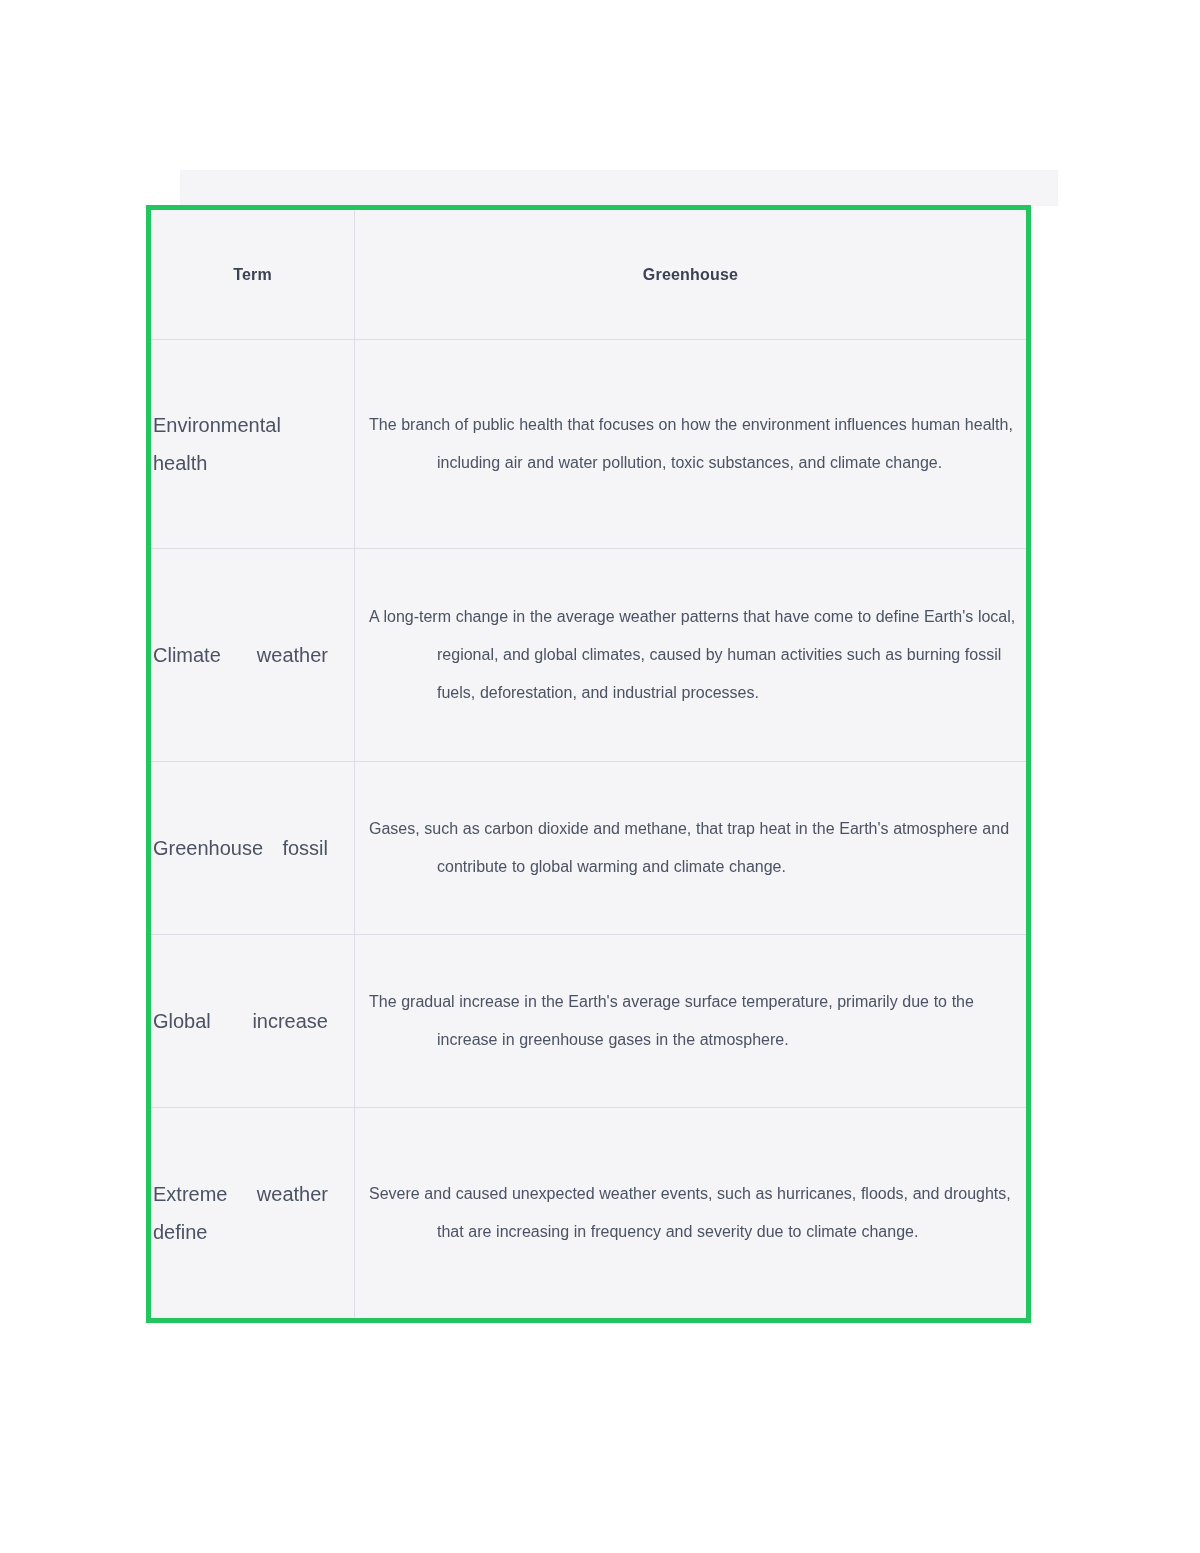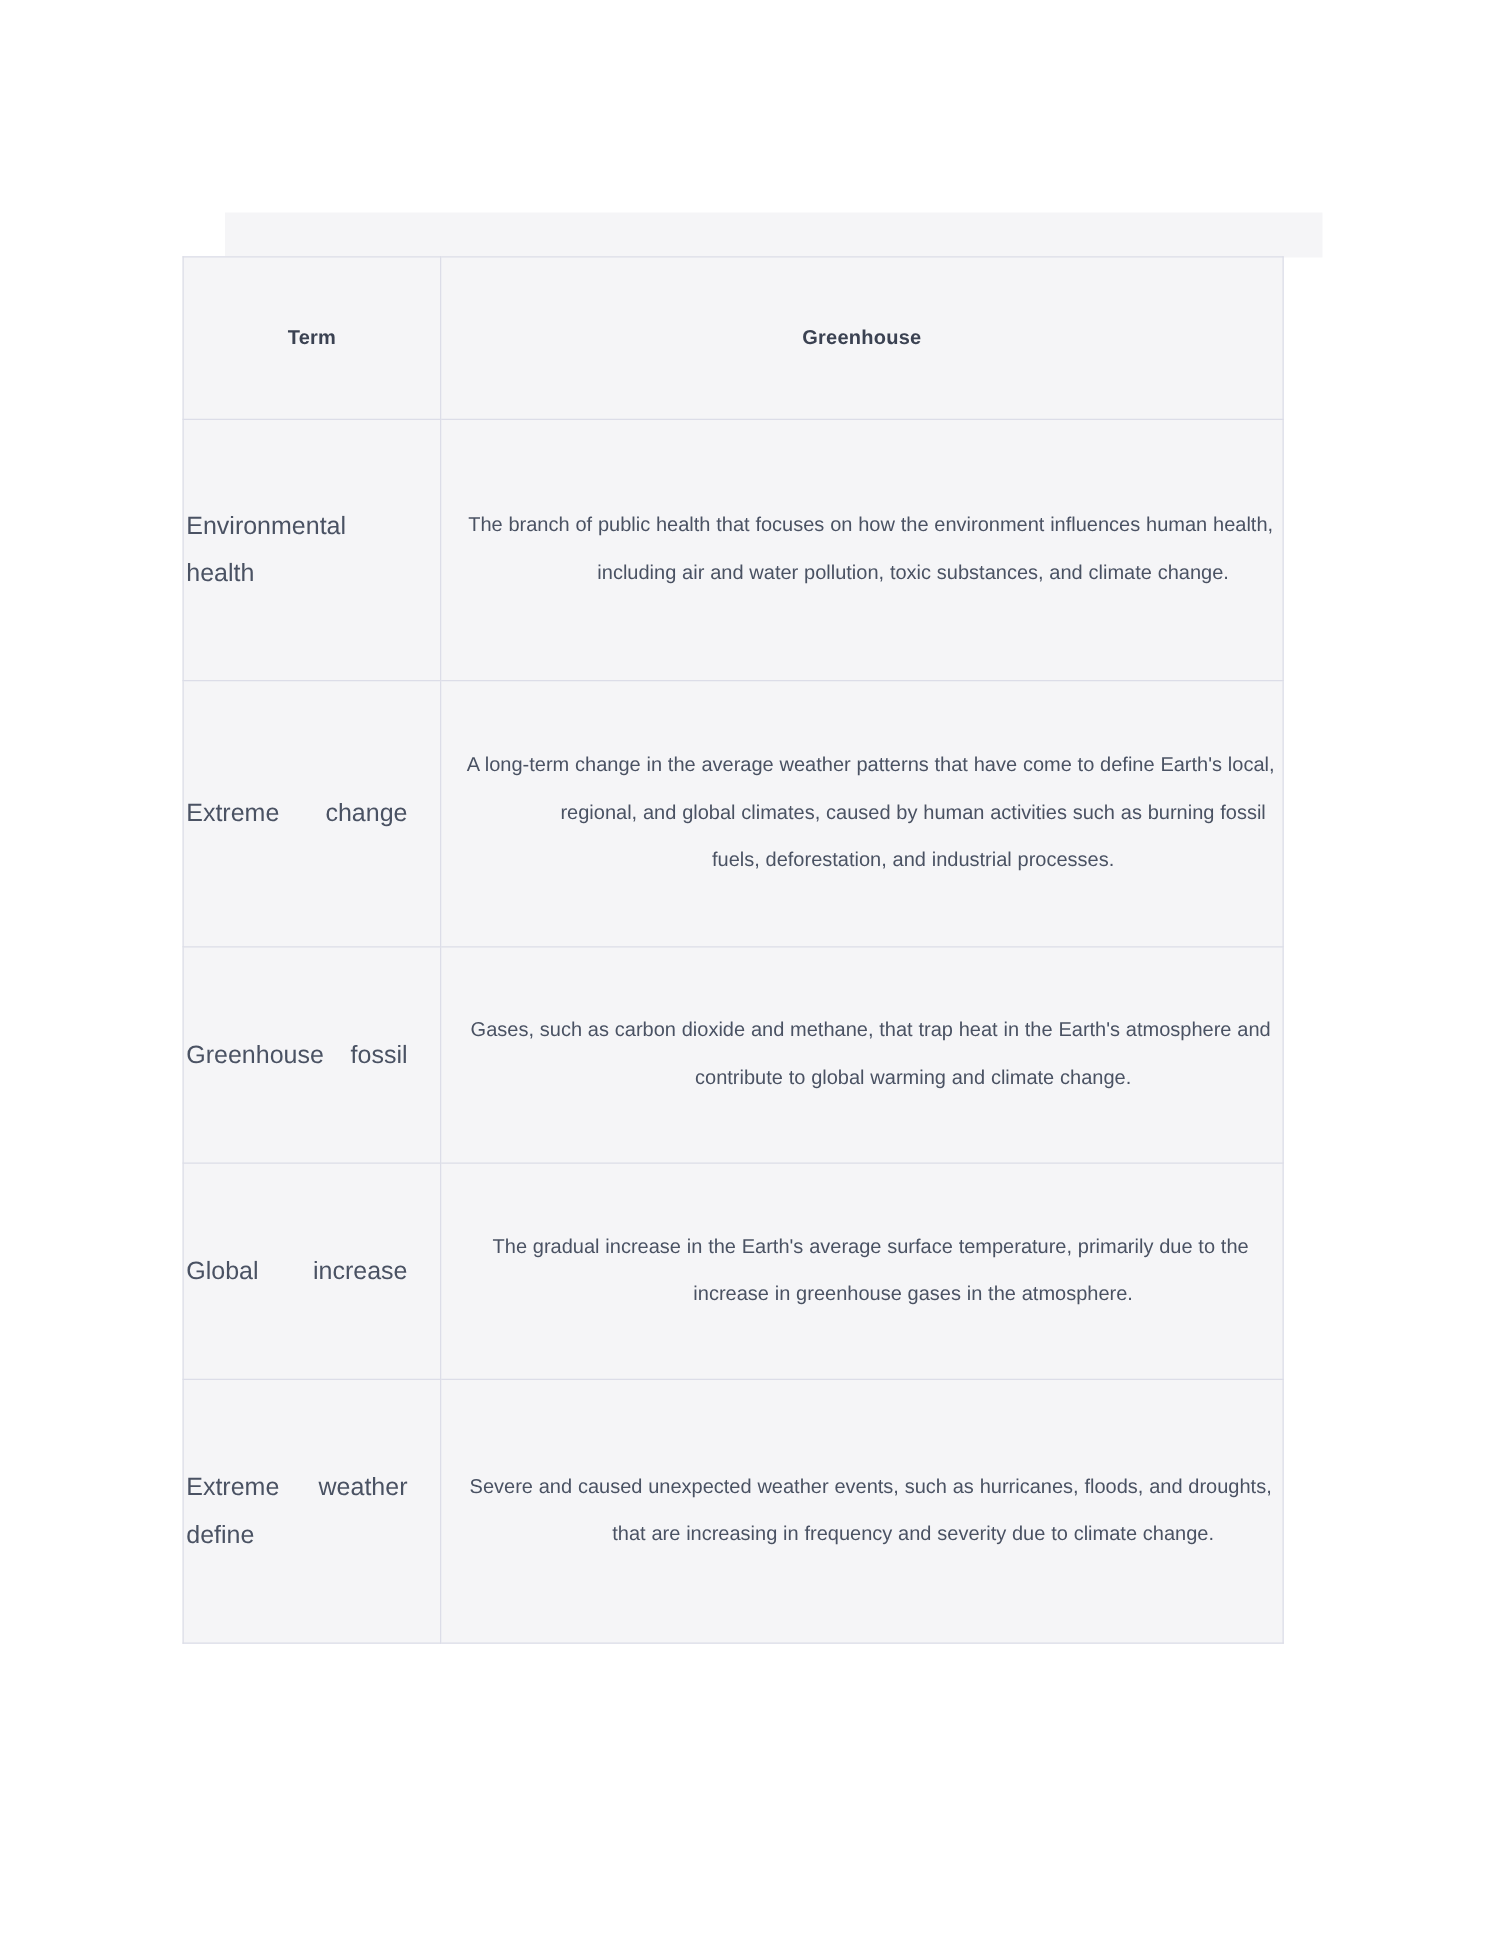--- a/index.html
+++ b/index.html
@@ -40,21 +40,21 @@
     left: 146px;
     top: 205px;
     width: 880px;
   }
 
   table.glossary {
     width: 880px;
     border-collapse: collapse;
     table-layout: fixed;
     background: #f5f5f7;
-    border: 1px solid #22c55e;
+    border: 5px solid #22c55e;
   }
 
   table.glossary col.col-term  { width: 206px; }
   table.glossary col.col-def   { width: 674px; }
 
   table.glossary th,
   table.glossary td {
     border: 1px solid #dcdde8;
     background: #f5f5f7;
     vertical-align: middle;
@@ -92,21 +92,21 @@
   }
 
   .def-cell {
     padding: 0 14px 0 0;
   }
   .def-text {
     font-size: 16px;
     font-weight: normal;
     color: #4a5263;
     line-height: 38px;
-    text-align: center;
+    text-align: left;
     padding-left: 14px;
     text-indent: 0;
     
     padding-left: 82px;
     text-indent: -68px;
     word-spacing: 0.2px;
   }
 
   
   tr.row-0 td { height: 208px; }
@@ -144,21 +144,21 @@
           <td class="term-cell">
             <div class="term-text">Environmental health</div>
           </td>
           <td class="def-cell">
             <div class="def-text">The branch of public health that focuses on how the environment influences human health, including air and water pollution, toxic substances, and climate change.</div>
           </td>
         </tr>
 
         <tr class="row-1">
           <td class="term-cell">
-            <div class="term-text">Extreme change</div>
+            <div class="term-text">Climate weather</div>
           </td>
           <td class="def-cell">
             <div class="def-text">A long-term change in the average weather patterns that have come to define Earth's local, regional, and global climates, caused by human activities such as burning fossil fuels, deforestation, and industrial processes.</div>
           </td>
         </tr>
 
         <tr class="row-2">
           <td class="term-cell">
             <div class="term-text">Greenhouse fossil</div>
           </td>

